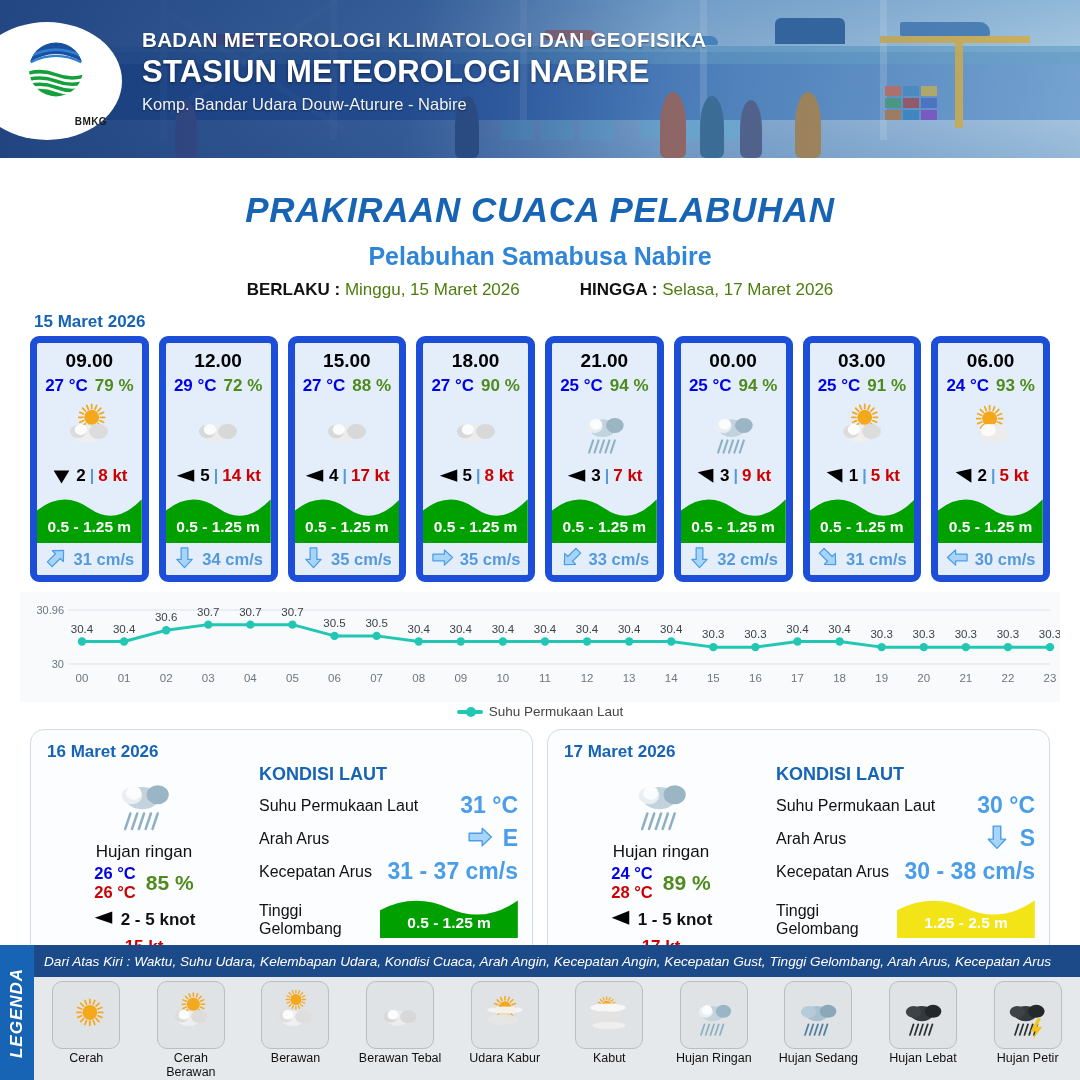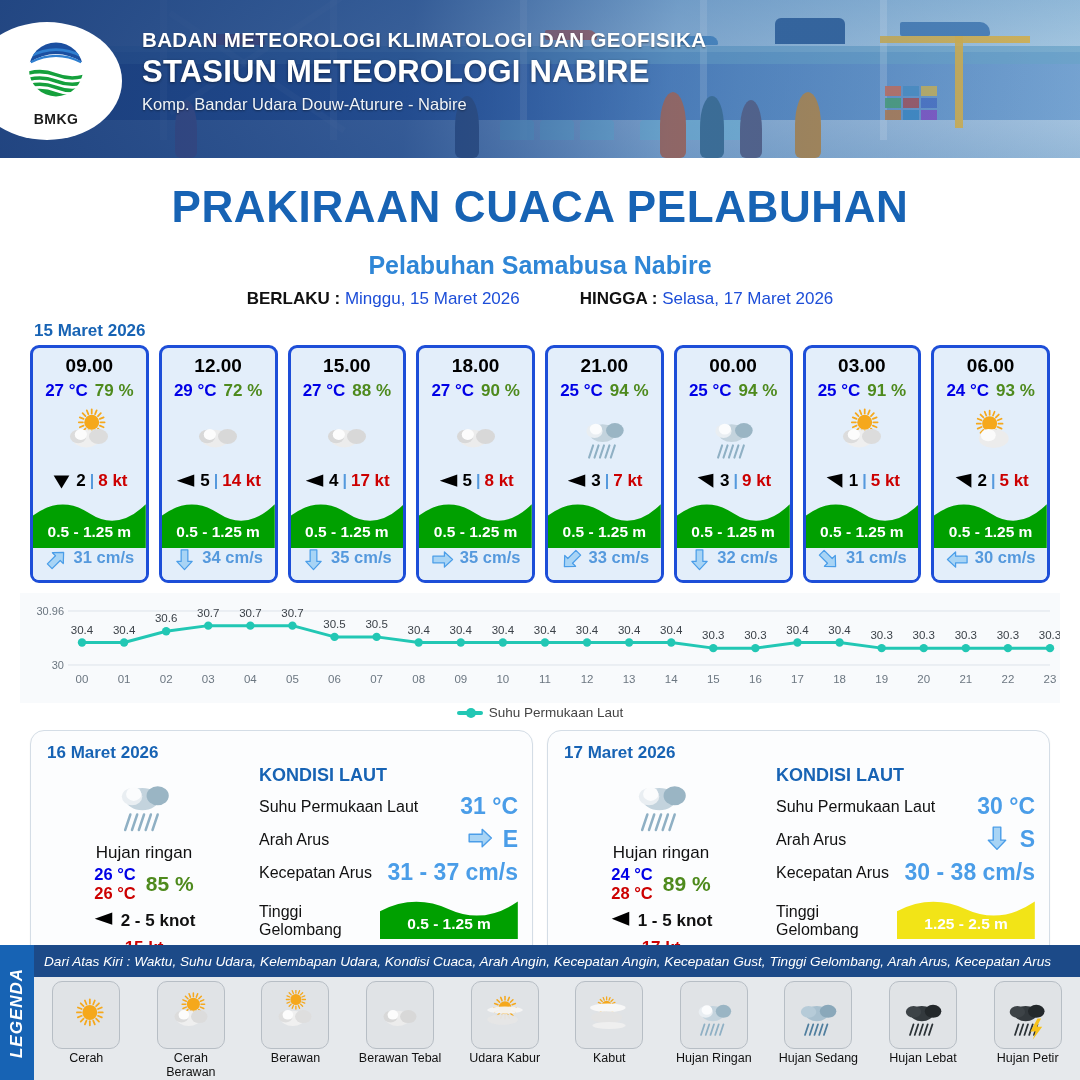--- a/index.html
+++ b/index.html
@@ -35,61 +35,61 @@
   .hdr-overlay { position:absolute; inset:0;
     background:linear-gradient(95deg,rgba(26,62,124,.93) 0%,rgba(30,70,135,.80) 38%,rgba(60,110,170,.40) 62%,rgba(90,140,190,.12) 100%); }
 
   .logo-wrap {
     position:absolute; left:-28px; top:22px;
     width:150px; height:118px; background:#fff;
     border-radius:75px/59px; z-index:5;
     display:flex; align-items:center; justify-content:center;
   }
   .logo { width:78px; height:88px; position:relative; margin-left:18px; }
-  .logo-name { position:absolute; bottom:-2px; left:0; width:100%; text-align:center;
-               font-size:14px; font-weight:bold; color:#1a1a1a; letter-spacing:.4px; }
+  .logo-name { position:absolute; bottom:-2px; left:12px; width:100%; text-align:right;
+               font-size:10px; font-weight:bold; color:#1a1a1a; letter-spacing:.4px; }
 
   .hdr-text { position:absolute; left:108px; top:28px; z-index:6;margin-left:34px; }
   .hdr-l1 { color:#fff; font-size:20.5px; font-weight:bold; letter-spacing:.35px;
             text-shadow:0 1px 2px rgba(0,0,0,.45); }
   .hdr-l2 { color:#fff; font-size:31px; font-weight:bold; letter-spacing:.2px; margin-top:2px;
             text-shadow:0 1px 3px rgba(0,0,0,.45); }
   .hdr-l3 { color:#f0f4f8; font-size:16.5px; margin-top:5px;
             text-shadow:0 1px 2px rgba(0,0,0,.45); }
 
   
-  .title-main { text-align:center; margin-top:24px; font-size:44px; font-weight:bold;
-                color:#1763b4; letter-spacing:.6px; font-stretch:condensed; }
-  .title-sub  { text-align:center; margin-top:19px; font-size:25px; font-weight:bold; color:#2f86d6; }
+  .title-main { text-align:center; margin-top:32px; font-size:35px; font-weight:bold;
+                color:#1763b4; letter-spacing:.6px; font-stretch:condensed;font-style:italic; }
+  .title-sub  { text-align:center; margin-top:12px; font-size:25px; font-weight:bold; color:#2f86d6; }
   .period-row { display:flex; justify-content:center; gap:60px; margin-top:9px; font-size:17px; }
   .period-lbl { font-weight:bold; color:#111; }
-  .period-val { color:#1d4ed8; }
+  .period-val { color:#4d7c0f; }
 
   
   .date-label { margin:12px 0 4px 34px; font-size:17px; font-weight:bold; color:#1763b4; }
   .cards { display:flex; gap:10px; padding:0 30px; }
   .card {
-    width:119px; background:#e3eefa; border:3px solid #1d4ed8; border-radius:9px;
+    width:119px; background:#e3eefa; border:7px solid #1d4ed8; border-radius:9px;
     overflow:hidden; position:relative; padding-top:7px;
   }
   .c-time { text-align:center; font-size:19px; font-weight:bold; color:#000; }
   .c-tr { display:flex; justify-content:center; gap:7px; margin-top:4px; font-size:17px; font-weight:bold; }
   .c-temp { color:#0000e6; }
   .c-hum  { color:#4e8a1d; }
   .c-icon { height:62px; display:flex; align-items:center; justify-content:center; margin-top:3px;}
   .c-wind { display:flex; align-items:center; justify-content:center; gap:4px; height:30px; }
   .c-wdir { width:21px; height:21px; }
   .c-wnum { font-size:17px; font-weight:bold; color:#000; }
   .c-bar  { color:#5599dd; font-size:16px; font-weight:bold; }
   .c-gust { font-size:17px; font-weight:bold; color:#cc0000; }
   .c-wave { position:relative; height:56px; margin-top:-4px; }
   .c-wave svg { position:absolute; left:0; bottom:0; width:100%; height:56px; }
   .c-wavetxt { position:absolute; left:0; bottom:7px; width:100%; text-align:center;
                color:#fff; font-size:15.5px; font-weight:bold; z-index:2; }
-  .c-cur { display:flex; align-items:flex-start; justify-content:center; gap:6px; height:32px;
+  .c-cur { display:flex; align-items:center; justify-content:center; gap:6px; height:32px;
            background:#e3eefa; }
   .c-curtxt { font-size:16.5px; font-weight:bold; color:#5599dd; }
 
   
   .chart-box { margin:10px 20px 0 20px; height:110px; position:relative; background:#f8fafc; }
   .chart-legend { text-align:center; font-size:13.5px; color:#444; margin-top:2px;
                   display:flex; align-items:center; justify-content:center; gap:6px; }
   .legend-marker { width:26px; height:4px; background:#22c7b4; border-radius:2px; position:relative; }
   .legend-marker::after{ content:''; position:absolute; left:9px; top:-3px; width:10px; height:10px;
                          background:#22c7b4; border-radius:50%; }

